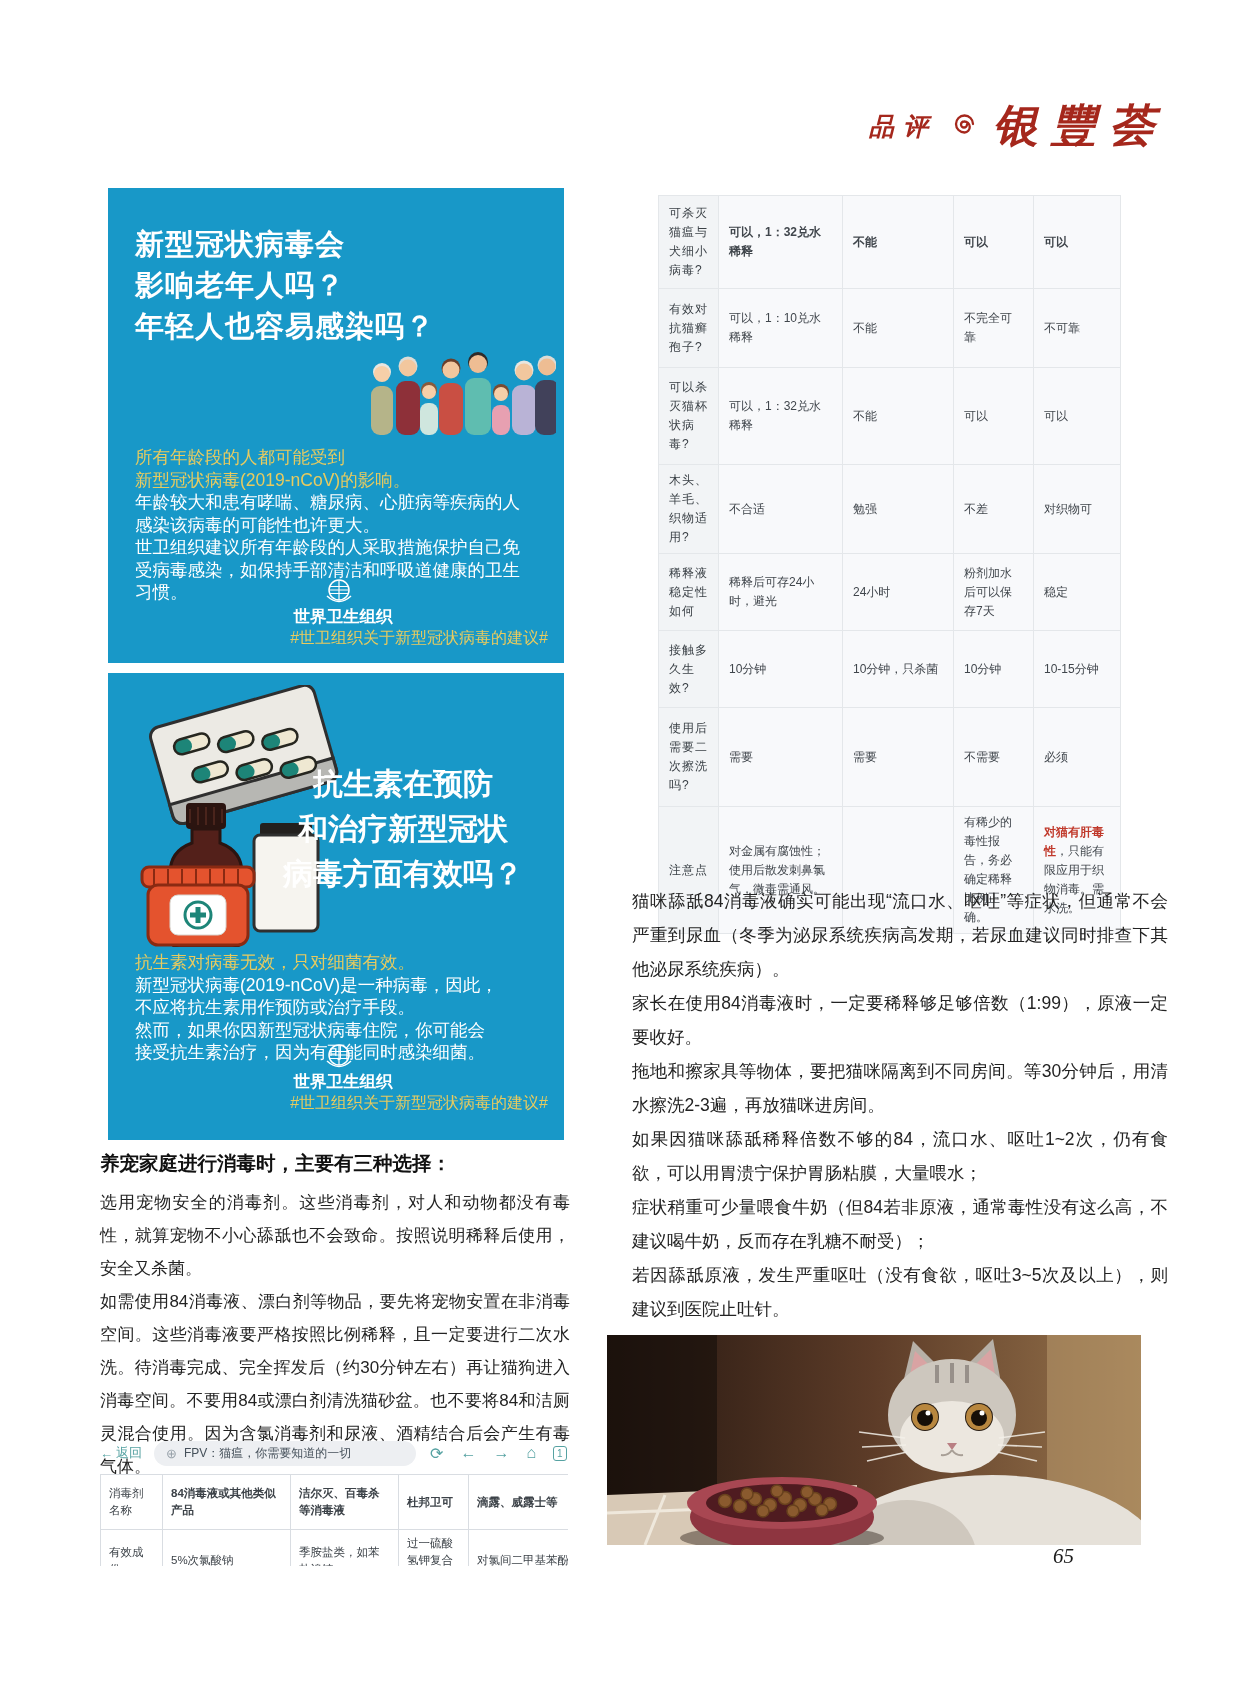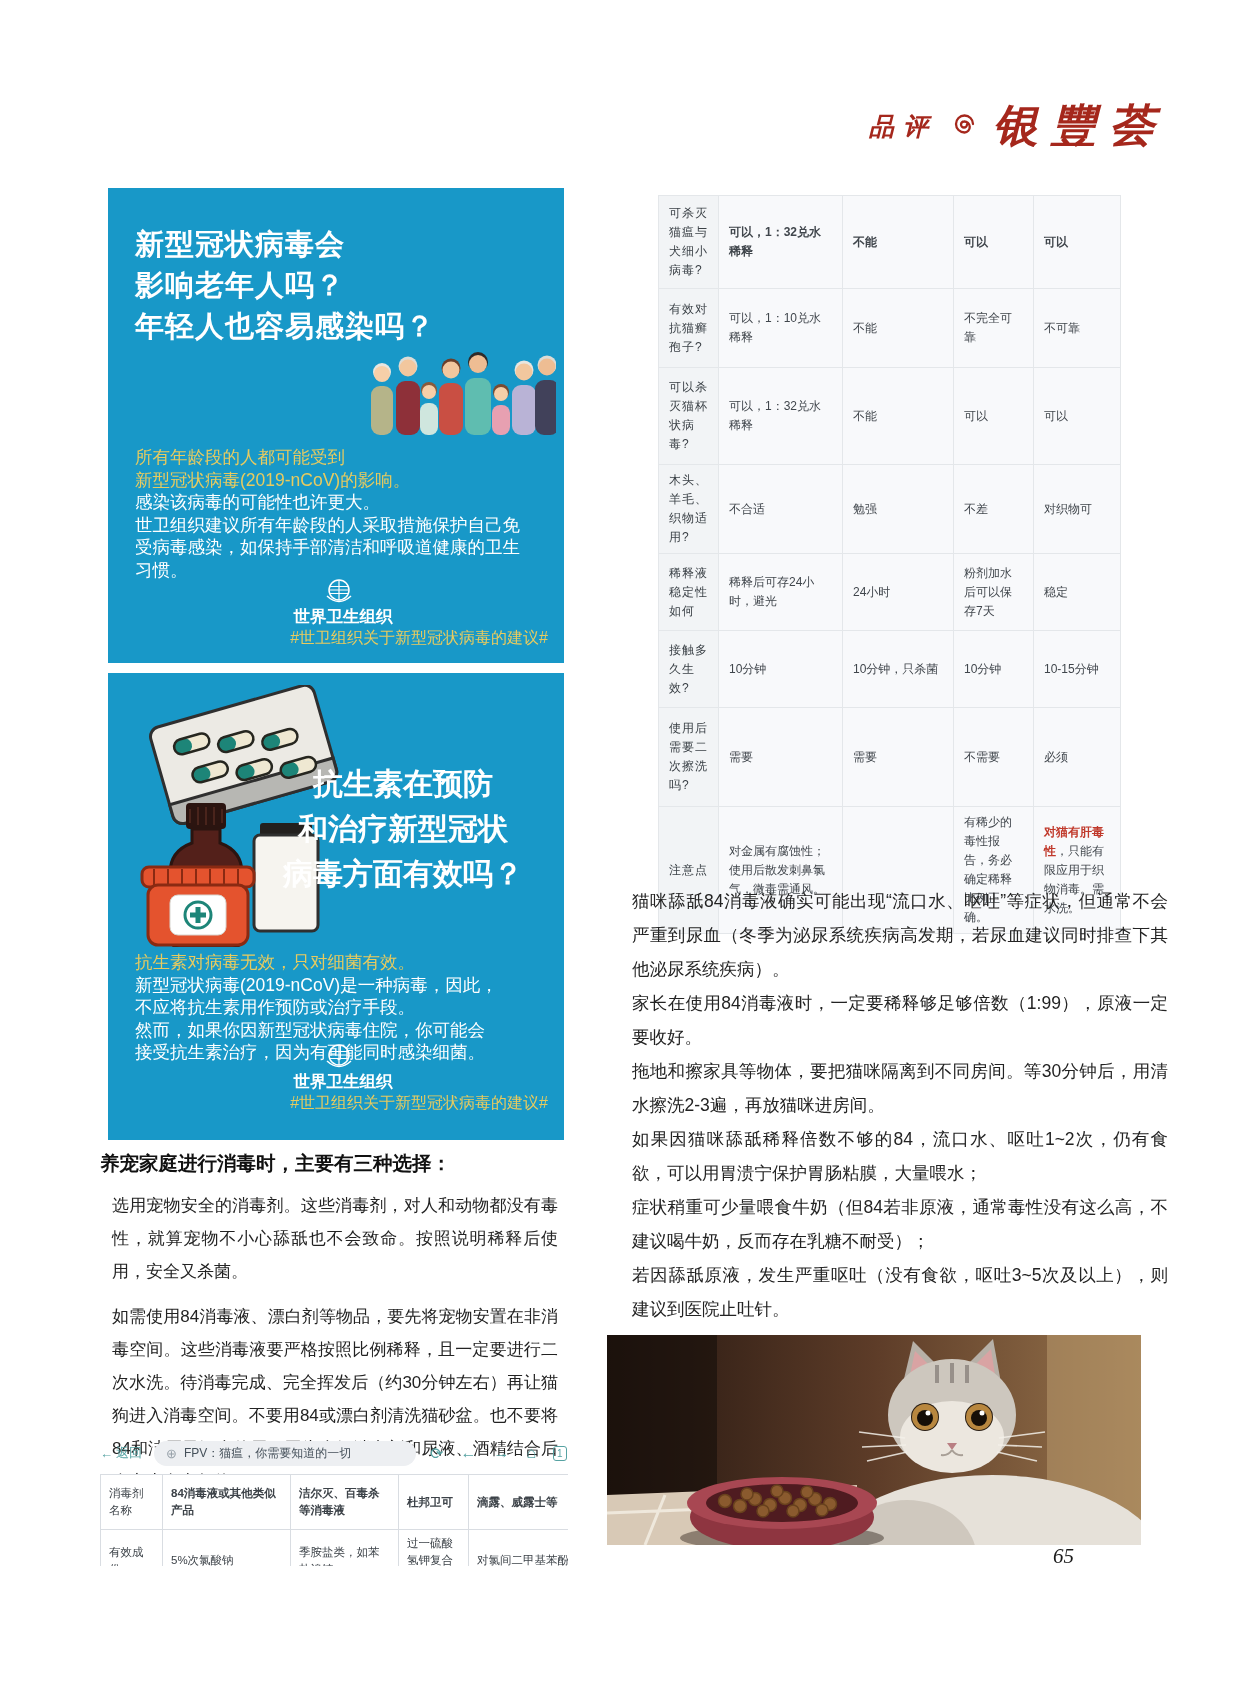--- a/index.html
+++ b/index.html
@@ -28,21 +28,21 @@
   #poster2 .poster-footer{bottom:26px;}
   .org{font-size:16.5px;font-weight:bold;margin-left:8px;}
   .hashtag{margin-left:auto;color:#e8cb5f;font-size:16px;}
   .meds{position:absolute;left:26px;top:12px;width:250px;height:262px;}
   .p2-title{position:absolute;right:18px;top:88px;width:286px;font-size:30px;font-weight:bold;
             line-height:45px;text-align:center;}
 
   
   .left-article{position:absolute;left:100px;top:1150px;width:470px;color:#232323;}
   .la-heading{font-size:19.5px;font-weight:bold;margin:0 0 9px;color:#111;}
-  .left-article p{margin:12px;font-size:17px;line-height:33px;text-align:justify;}
+  .left-article p{margin:0;font-size:17px;line-height:33px;text-align:justify;}
 
   
   .web-capture{position:absolute;left:100px;top:1438px;width:468px;height:128px;overflow:hidden;}
   .wc-bar{display:flex;align-items:center;height:30px;gap:12px;color:#56a2a2;}
   .wc-back{font-size:13px;display:flex;gap:3px;align-items:center;}
   .wc-pill{display:flex;align-items:center;gap:7px;background:#edeff2;border-radius:13px;height:25px;
            padding:0 12px;flex:0 0 238px;color:#45505a;font-size:12px;white-space:nowrap;overflow:hidden;}
   .wc-pill .globe{color:#98a2aa;font-size:13px;}
   .wc-icons{display:flex;gap:17px;font-size:16px;align-items:center;margin-left:2px;}
   .wc-tab{border:1.5px solid #56a2a2;border-radius:3px;font-size:10px;padding:0 3px;line-height:13px;}
@@ -131,20 +131,21 @@
         </g>
       <g>
           <circle cx="181" cy="25" r="9.5" fill="#dcdbd5"></circle>
           <circle cx="181" cy="27" r="8.5" fill="#eebd93"></circle>
           <rect x="169" y="40" width="24" height="55" rx="9" fill="#41415a"></rect>
         </g>
     </svg>
     <div class="poster-text">
       <div class="hl">所有年龄段的人都可能受到</div>
       <div class="hl">新型冠状病毒(2019-nCoV)的影响。</div>
+      <div>年龄较大和患有哮喘、糖尿病、心脏病等疾病的人</div>
       <div>感染该病毒的可能性也许更大。</div>
       <div>世卫组织建议所有年龄段的人采取措施保护自己免</div>
       <div>受病毒感染，如保持手部清洁和呼吸道健康的卫生</div>
       <div>习惯。</div>
     </div>
     <div class="poster-footer">
       <svg width="30" height="30" viewBox="0 0 30 30">
         <circle cx="15" cy="14" r="10" fill="none" stroke="#fff" stroke-width="1.5"></circle>
         <path d="M15,4 v20 M5.5,10.5 h19 M5,14 h20 M5.5,17.5 h19" stroke="#fff" stroke-width="1.2" fill="none"></path>
         <path d="M3,20 q12,11 24,0" stroke="#fff" stroke-width="1.5" fill="none"></path>

